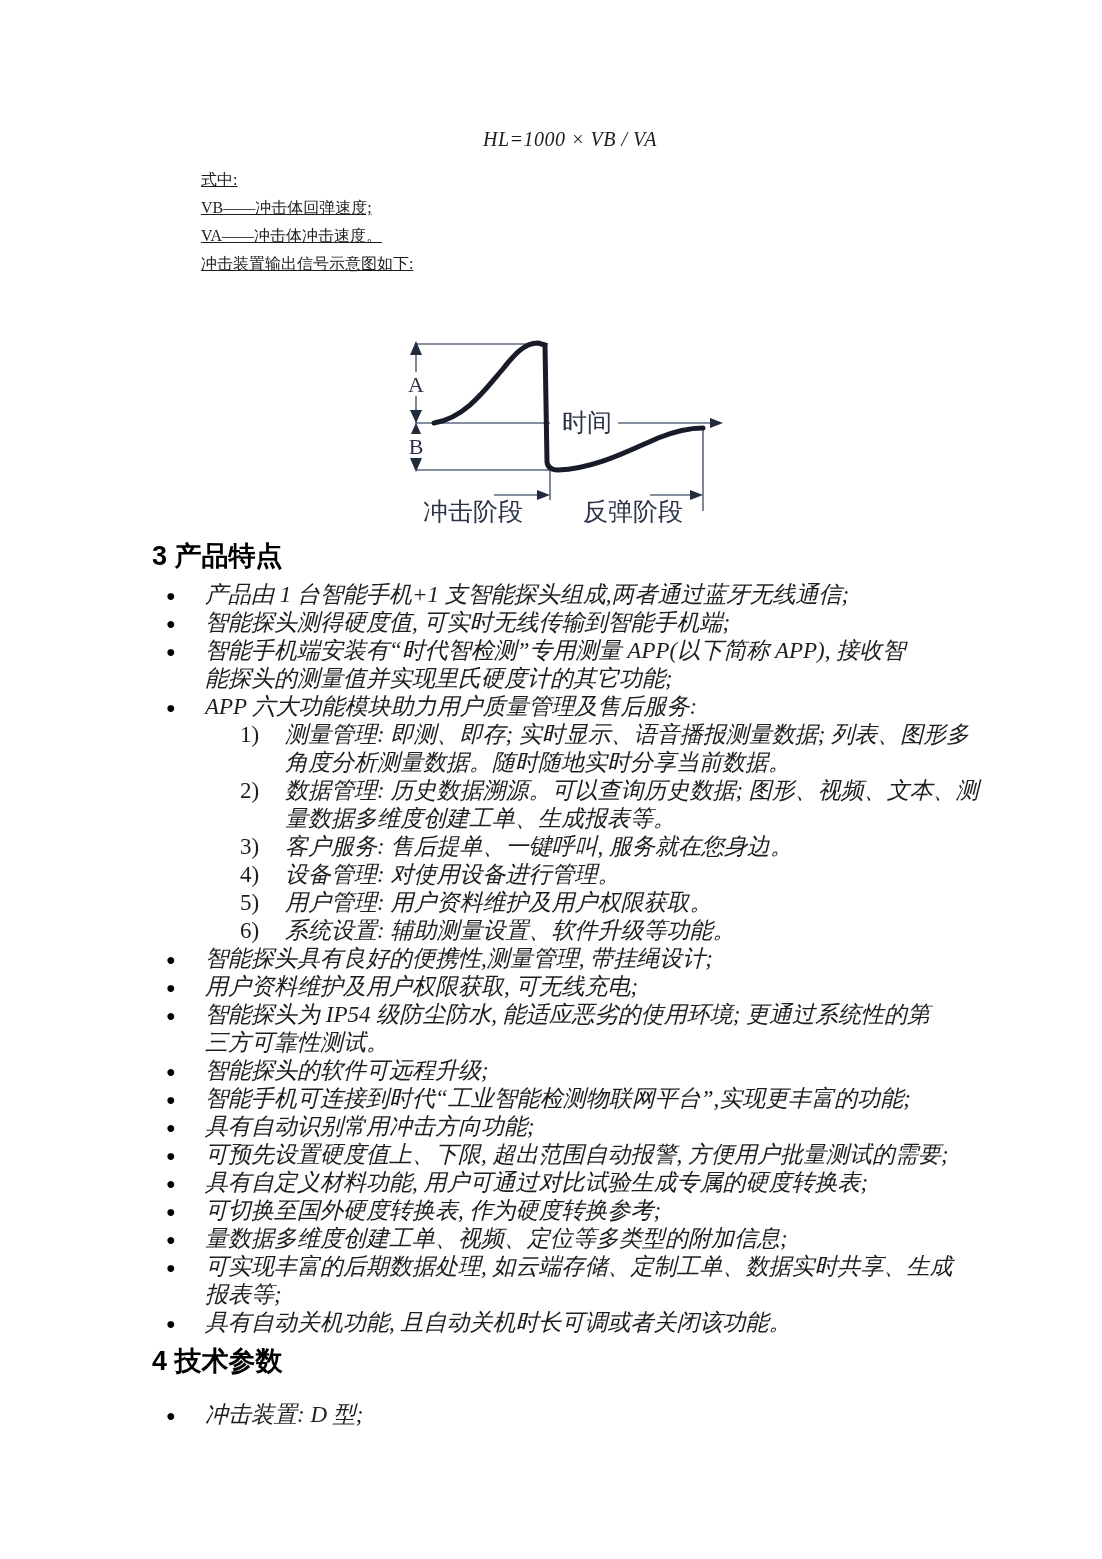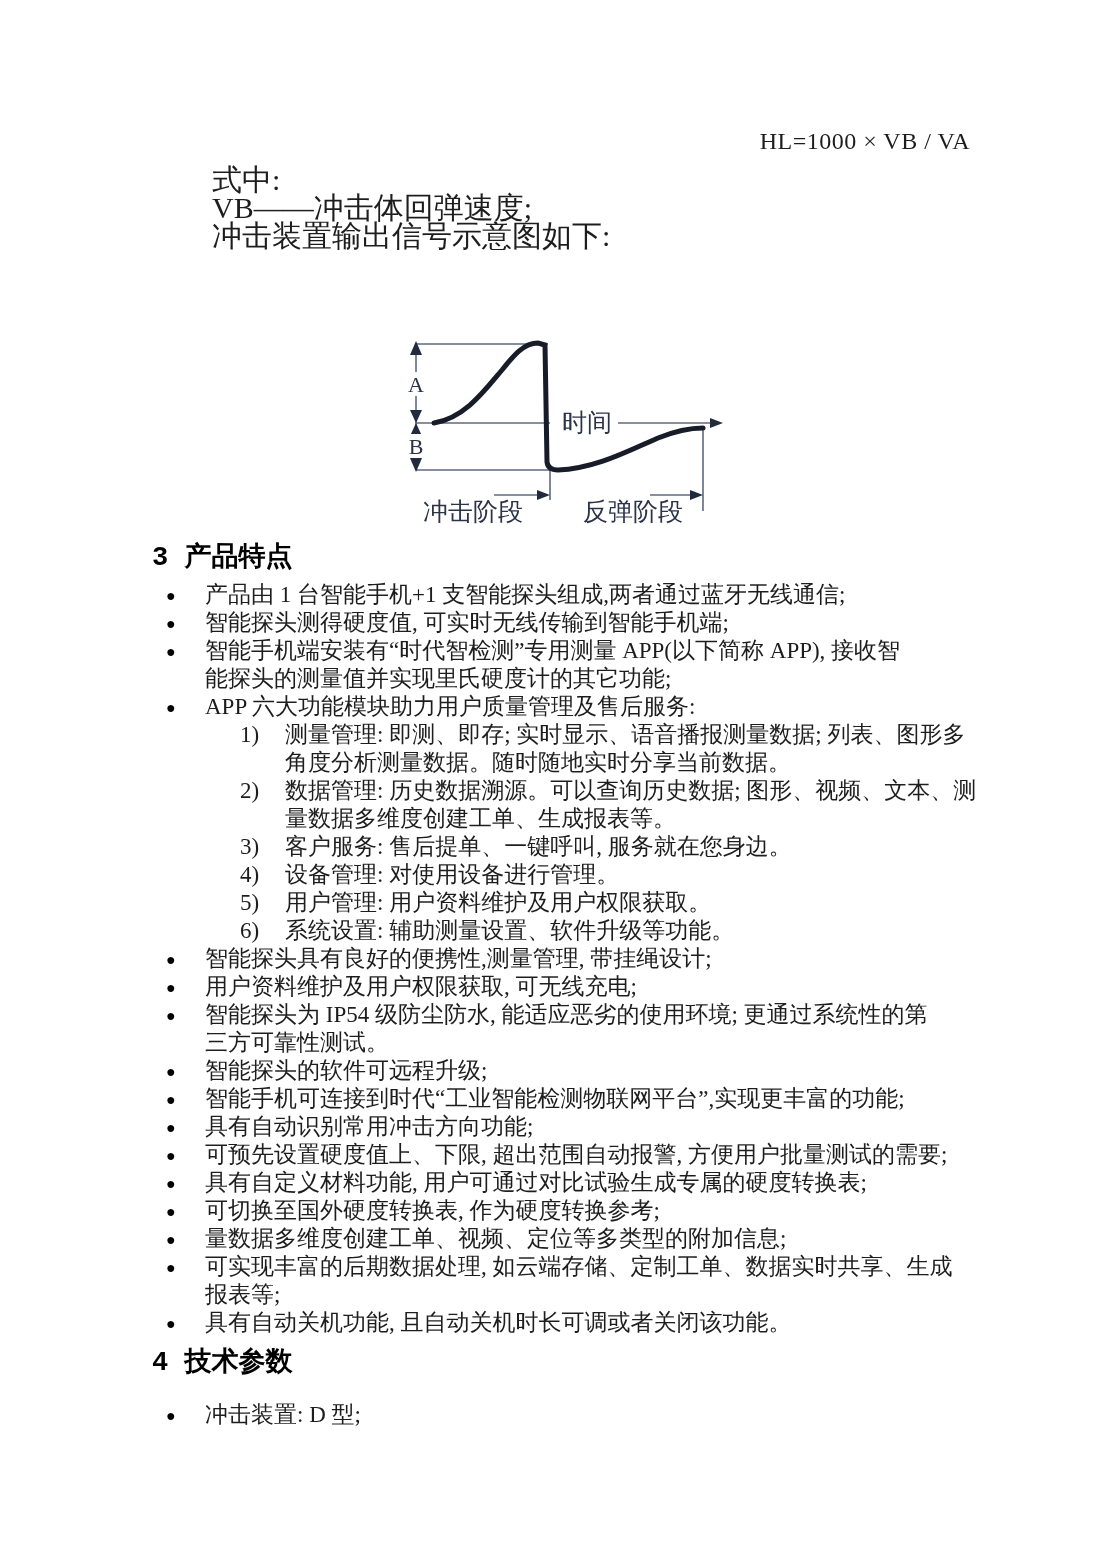--- a/index.html
+++ b/index.html
@@ -6,68 +6,70 @@
   body{
     width:1102px;height:1559px;
     background:#ffffff;
     font-family:"Liberation Serif","DejaVu Serif",serif;
     color:#1d1d1d;
   }
   .page{position:relative;width:1102px;height:1559px;overflow:hidden;background:#fff;}
 
   .formula{
     position:absolute;left:170px;top:128px;width:800px;
-    text-align:right;font-size:24px;letter-spacing:0.5px;
+    text-align:center;font-size:20px;letter-spacing:0.5px;
     white-space:nowrap;
+    font-style:italic;
   }
 
   .defs{
-    position:absolute;left:212px;top:166px;
-    font-size:30px;line-height:28px;white-space:nowrap;
+    position:absolute;left:201px;top:166px;
+    font-size:16px;line-height:28px;white-space:nowrap;text-decoration:underline;
   }
 
   .diagram{position:absolute;left:390px;top:328px;width:360px;height:205px;}
 
   .sec-title{
     position:absolute;left:152px;
-    font-family:Liberation Mono, monospace;
+    font-family:Liberation Sans, sans-serif;
     font-weight:700;font-size:27px;color:#000;white-space:nowrap;
   }
   #sec3-title{top:538px;}
   #sec4-title{top:1343px;}
 
   .rows{
     position:absolute;left:150px;width:830px;
     font-size:23px;line-height:28px;
   }
   #features{top:581px;}
   #params{top:1401px;}
 
   .row{position:relative;height:28px;white-space:nowrap;}
   .row .dot{
     position:absolute;left:16px;top:1px;
     font-size:16px;line-height:28px;color:#000;
   }
-  .row .txt{display:inline-block;}
+  .row .txt{display:inline-block;font-style:italic;}
   .row.t-bullet .txt,.row.t-cont .txt{margin-left:55px;}
   .row.t-num .num{position:absolute;left:90px;}
   .row.t-num .txt,.row.t-ncont .txt{margin-left:135px;}
 
   .dg-label{font-family:"Liberation Serif","DejaVu Serif",serif;}
 </style>
 </head>
 <body>
 
 <div class="page">
 
   <div class="formula">HL=1000 × VB / VA</div>
 
   <div class="defs">
     <div>式中:</div>
     <div>VB——冲击体回弹速度;</div>
+    <div>VA——冲击体冲击速度。</div>
     <div>冲击装置输出信号示意图如下:</div>
   </div>
 
   <div class="diagram">
     <svg width="360" height="205" viewBox="0 0 360 205" xmlns="http://www.w3.org/2000/svg">
 
       <g stroke="#5c6a80" stroke-width="1.6" fill="none">
         <line x1="26" y1="16" x2="158" y2="16"></line>
         <line x1="26" y1="16" x2="26" y2="142"></line>
         <line x1="26" y1="95" x2="160" y2="95"></line>

